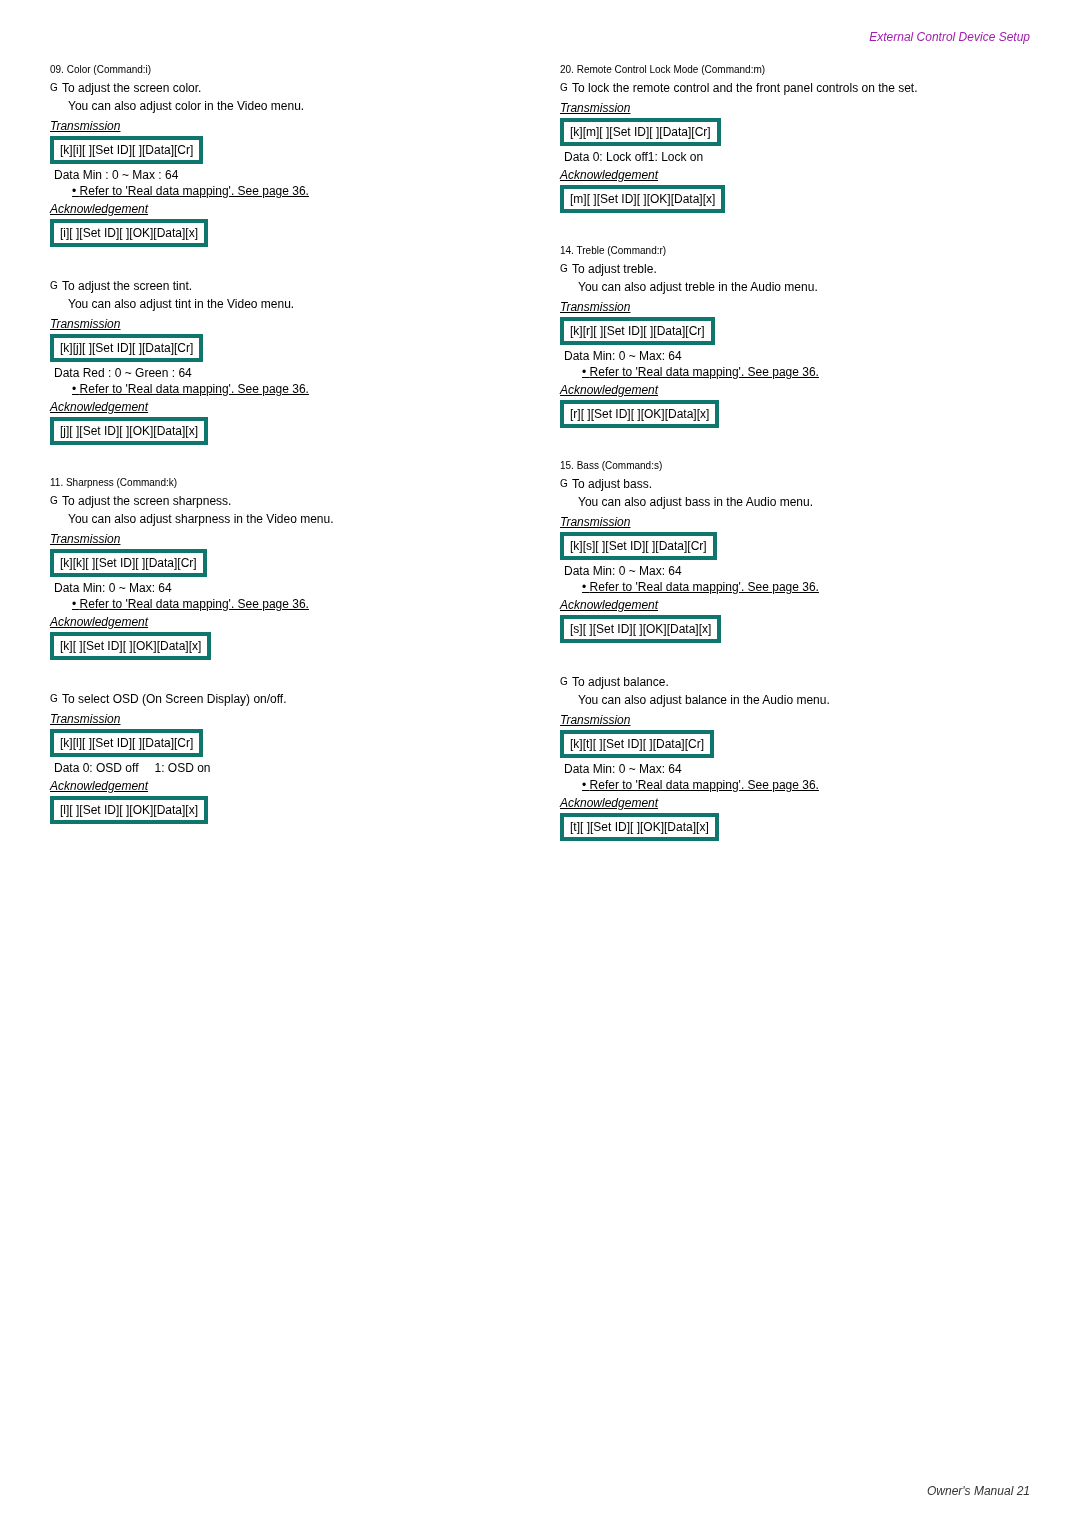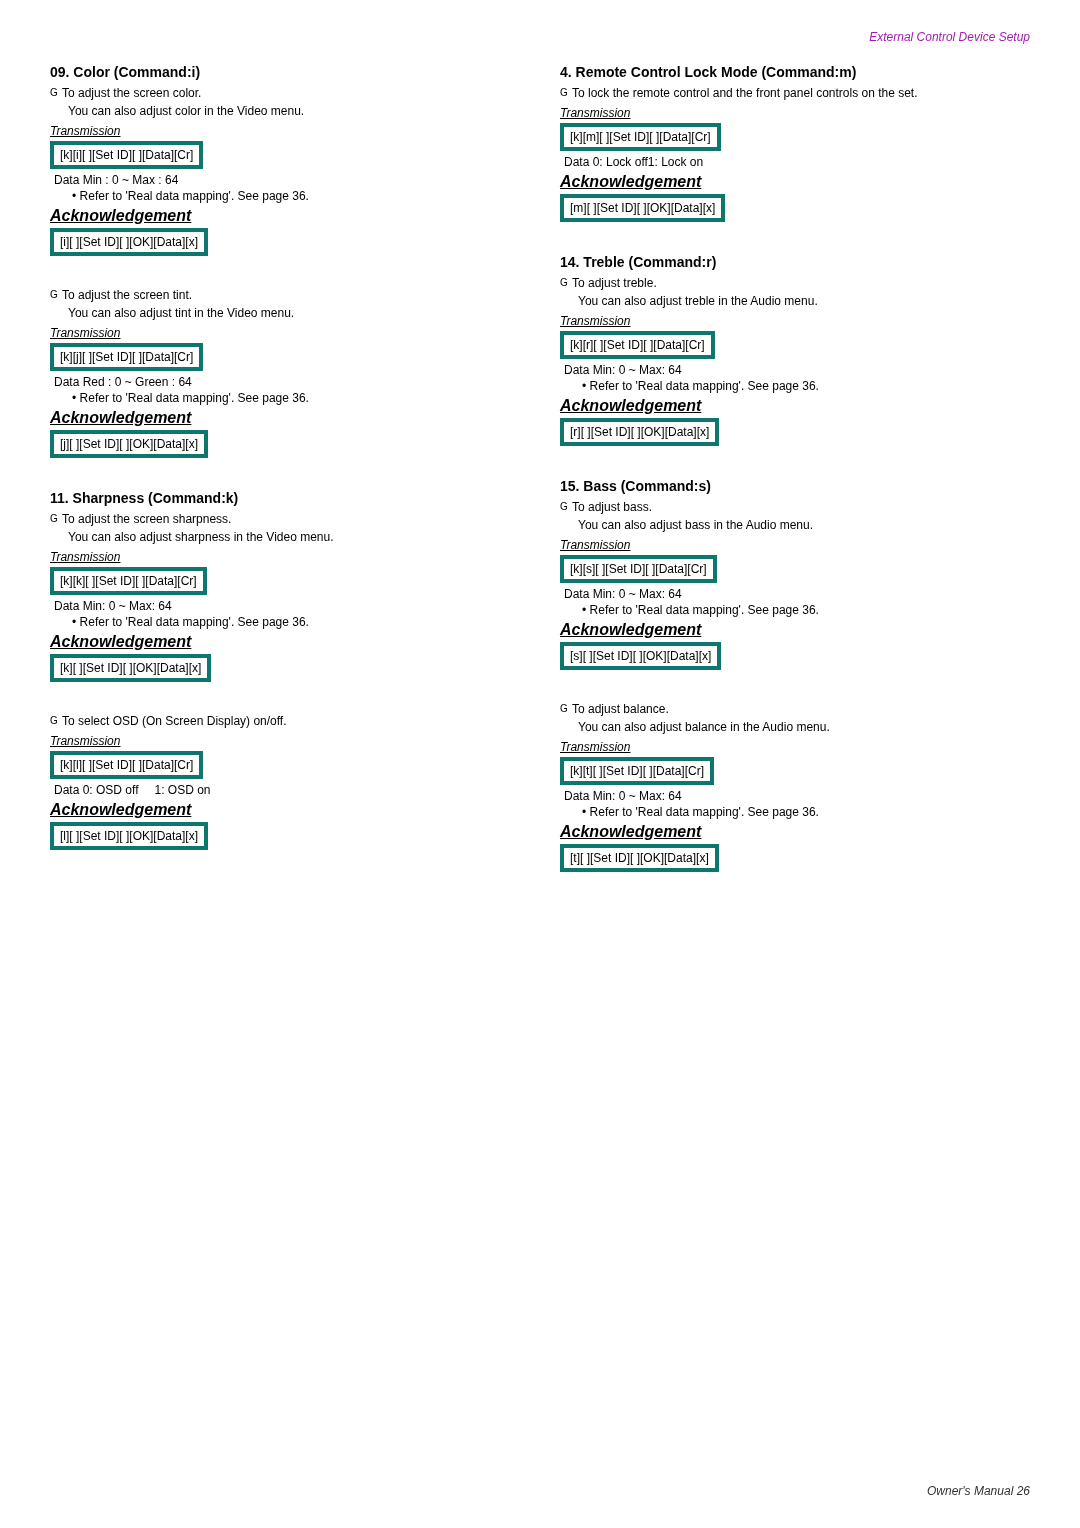--- a/index.html
+++ b/index.html
@@ -27,22 +27,22 @@
     }
     .two-col {
       display: grid;
       grid-template-columns: 1fr 1fr;
       gap: 0 40px;
     }
     .section {
       margin-bottom: 28px;
     }
     .section-title {
-      font-size: 14px;
-      font-weight: bold;
+      font-size: 10px;
+      font-weight: normal;
       margin-bottom: 6px;
     }
     .section-desc {
       font-size: 12px;
       margin-bottom: 4px;
       padding-left: 12px;
       position: relative;
     }
     .section-desc::before {
       content: 'G';
@@ -73,31 +73,31 @@
     }
     .data-line {
       font-size: 12px;
       margin-bottom: 2px;
       padding-left: 4px;
     }
     .data-bullet {
       font-size: 12px;
       padding-left: 22px;
       margin-bottom: 4px;
+      text-decoration: underline;
     }
     .data-bullet::before {
       content: '• ';
     }
     .ack-label {
       font-style: italic;
       text-decoration: underline;
-      font-size: 16px;
+      font-size: 12px;
       margin-top: 4px;
       margin-bottom: 3px;
-      font-weight: bold;
     }
     .footer {
       position: absolute;
       bottom: 30px;
       right: 50px;
       font-style: italic;
       font-size: 12px;
       color: #333;
     }
   </style>
@@ -159,21 +159,21 @@
         </div>
         <div class="ack-label">Acknowledgement</div>
         <div class="code-box">[l][  ][Set ID][  ][OK][Data][x]</div>
       </div>
 
     </div>
 
     <div>
 
       <div class="section">
-        <div class="section-title">4. Remote Control Lock Mode (Command:m)</div>
+        <div class="section-title">20. Remote Control Lock Mode (Command:m)</div>
         <div class="section-desc">To lock the remote control and the front panel controls on the set.</div>
         <div class="transmission-label">Transmission</div>
         <div class="code-box">[k][m][  ][Set ID][  ][Data][Cr]</div>
         <div style="display:flex; font-size:12px; padding-left:4px; margin-bottom:2px;">
           <span>Data  0: Lock off</span>
           <span>1: Lock on</span>
         </div>
         <div class="ack-label">Acknowledgement</div>
         <div class="code-box">[m][  ][Set ID][  ][OK][Data][x]</div>
       </div>
@@ -210,16 +210,16 @@
         <div class="data-line">Data  Min: 0 ~ Max: 64</div>
         <div class="data-bullet">Refer to 'Real data mapping'. See page 36.</div>
         <div class="ack-label">Acknowledgement</div>
         <div class="code-box">[t][  ][Set ID][  ][OK][Data][x]</div>
       </div>
 
     </div>
   </div>
 
   <div class="footer">
-    <span>Owner's Manual  26</span>
+    <span>Owner's Manual  21</span>
   </div>
 
 </div>
 
 </body></html>

